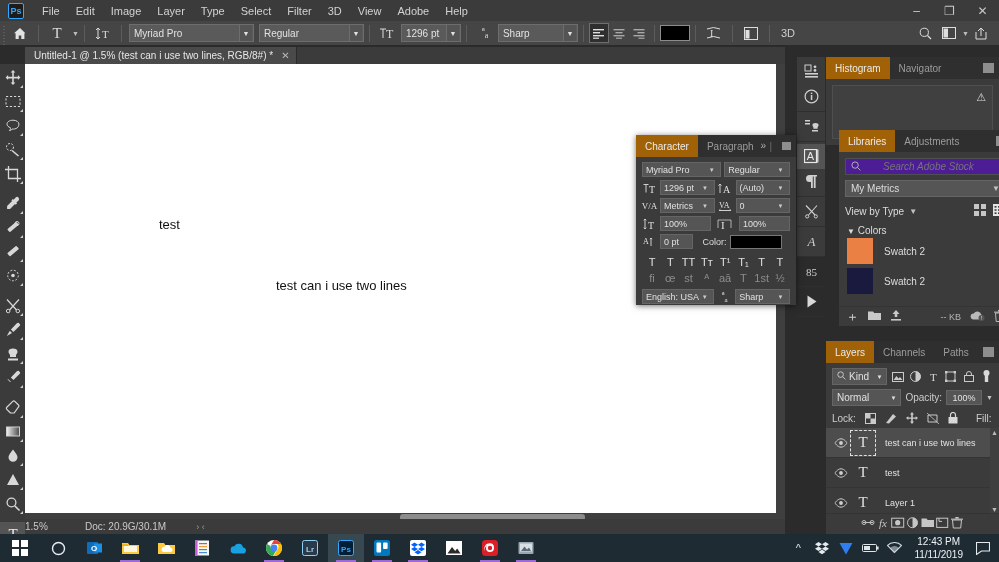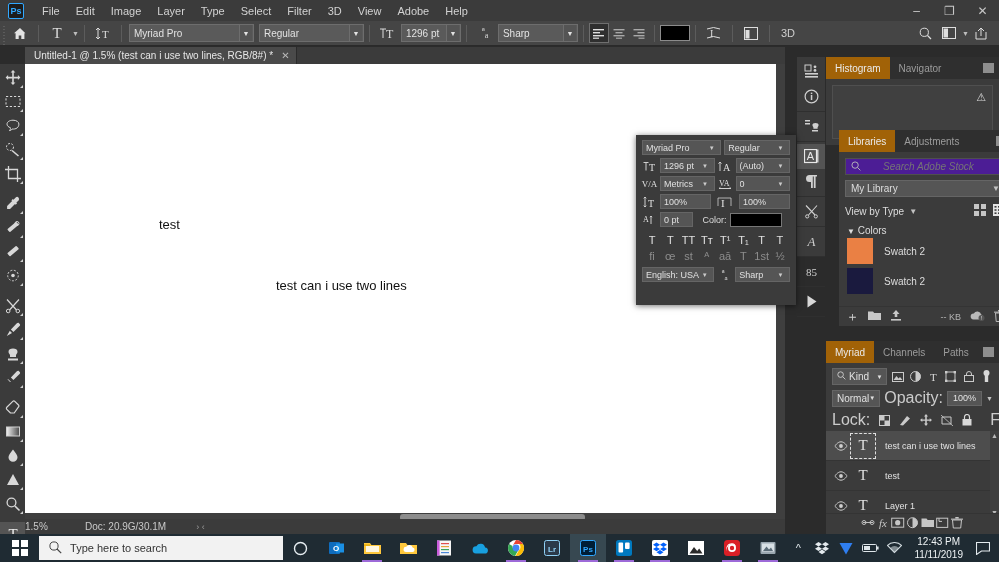--- a/index.html
+++ b/index.html
@@ -188,21 +188,21 @@
     display:flex; align-items:center; padding:0 4px; font-size:10px; color:#e0e0e0; gap:3px; }
   .lay-kind .v{flex:1;}
   .lay-kind .dd{font-size:6px;}
   .lay-ficon { width:15px; height:16px; display:flex; align-items:center; justify-content:center;
     color:#cacaca; font-size:10px; }
   .lay-row2 { display:flex; align-items:center; padding:4px 6px 0 6px; gap:4px; }
   .blend-sel { flex:1; height:17px; background:#555; border:1px solid #656565;
     display:flex; align-items:center; padding:0 4px; font-size:10px; color:#e0e0e0; }
   .blend-sel .v{flex:1;}
   .blend-sel .dd{font-size:6px;}
-  .lbl-sm { font-size:16px; color:#ccc; white-space:nowrap; }
+  .lbl-sm { font-size:10px; color:#ccc; white-space:nowrap; }
   .num-fld { width:36px; height:15px; background:#555; border:1px solid #656565; color:#e3e3e3;
     font-size:9px; display:flex; align-items:center; justify-content:center; }
   .lay-row3 { display:flex; align-items:center; padding:4px 6px 2px 6px; gap:9px; }
   .lay-list { position:relative; }
   .lay-item { display:flex; align-items:center; height:30px; padding-left:6px;
     border-bottom:1px solid #343434; }
   .lay-item.sel { background:#4d4d4d; }
   .lay-eye { width:18px; display:flex; align-items:center; justify-content:center; color:#cfcfcf;}
   .lay-thumb { width:26px; height:26px; display:flex; align-items:center; justify-content:center;
     color:#e0e0e0; font-size:14px; position:relative; }
@@ -646,21 +646,21 @@
       <span>
         <svg width="10" height="10" viewBox="0 0 11 11">
             <circle cx="4.5" cy="4.5" r="3.5" fill="none" stroke="#bcbcbc"></circle>
             <path d="M7.2 7.2 10.3 10.3" stroke="#bcbcbc"></path>
           </svg>
       </span>
       <input type="text" placeholder="Search Adobe Stock" style="">
       <span style="font-size:8px;color:#c2c2c2">▼</span>
     </div>
     <div class="lib-sel">
-      <span style="flex:1">My Library</span>
+      <span style="flex:1">My Metrics</span>
       <span style="font-size:8px;color:#c2c2c2">▼</span>
     </div>
     <div class="lib-view">
       <span class="lbl">View by Type</span>
       <span style="font-size:8px;color:#c2c2c2;margin-left:5px">▼</span>
       <span style="flex:1"></span>
       <span style="margin-right:7px">
         <svg width="12" height="12" viewBox="0 0 12 12">
             <rect x="0" y="0" width="5" height="5" fill="#c6c6c6"></rect>
             <rect x="7" y="0" width="5" height="5" fill="#c6c6c6"></rect>
@@ -720,20 +720,27 @@
         <svg width="11" height="12" viewBox="0 0 11 12">
             <path d="M1.5 3h8l-.7 8.5H2.2z" fill="none" stroke="#b9b9b9"></path>
             <rect x="0" y="1.6" width="11" height="1.1" fill="#b9b9b9"></rect>
             <rect x="4" y="0" width="3" height="1.6" fill="#b9b9b9"></rect>
           </svg>
       </span>
     </div>
   </div>
 
   <div class="panel" id="char-panel">
+    <div class="panel-tabs" id="char-tabs">
+        <div class="ptab active">Character</div>
+        <div class="ptab">Paragraph</div>
+      <span class="pchev">»</span>
+      <span class="pbar">|</span>
+      <div class="pmenu sm" style="top:7px"></div>
+    </div>
     <div class="cp-body">
 
       <div class="cp-row">
         <div class="cp-field" style="flex:1.05">
           <span class="v">Myriad Pro</span>
           <span class="dd">▼</span>
         </div>
         <div class="cp-field" style="flex:.85">
           <span class="v">Regular</span>
           <span class="dd">▼</span>
@@ -850,21 +857,21 @@
         <div class="cp-field" style="flex:.8">
           <span class="v">Sharp</span>
           <span class="dd">▼</span>
         </div>
       </div>
     </div>
   </div>
 
   <div class="panel" id="layers-panel">
     <div class="panel-tabs" id="lay-tabs">
-        <div class="ptab active">Myriad</div>
+        <div class="ptab active">Layers</div>
         <div class="ptab">Channels</div>
         <div class="ptab">Paths</div>
       <div class="pmenu"></div>
     </div>
 
     <div class="lay-filter">
       <div class="lay-kind">
         <span>
           <svg width="9" height="9" viewBox="0 0 10 10">
               <circle cx="4" cy="4" r="3.1" fill="none" stroke="#cfcfcf"></circle>
@@ -1036,29 +1043,20 @@
 
   <div class="taskbar">
     <div class="tb-start">
       <svg width="16" height="16" viewBox="0 0 16 16">
           <rect x="0" y="0" width="7" height="7" fill="#fff"></rect>
           <rect x="9" y="0" width="7" height="7" fill="#fff"></rect>
           <rect x="0" y="9" width="7" height="7" fill="#fff"></rect>
           <rect x="9" y="9" width="7" height="7" fill="#fff"></rect>
         </svg>
     </div>
-    <div class="tb-search">
-      <span>
-        <svg width="13" height="13" viewBox="0 0 13 13">
-            <circle cx="5" cy="5" r="4.1" fill="none" stroke="#444"></circle>
-            <path d="M8 8 12.2 12.2" stroke="#444" stroke-width="1.2"></path>
-          </svg>
-      </span>
-      <span>Type here to search</span>
-    </div>
     <div class="tb-ico">
       <svg width="15" height="15" viewBox="0 0 15 15">
           <circle cx="7.5" cy="7.5" r="6" fill="none" stroke="#e6edf1" stroke-width="1.4"></circle>
         </svg>
     </div>
     <div class="tb-icons" id="tb-apps">
         <div class="tb-ico">
           <svg width="18" height="18" viewBox="0 0 18 18">
             <rect x="2" y="3" width="11" height="12" rx="1" fill="#0f6cbd"></rect>
             <rect x="9" y="4.5" width="8" height="9" fill="#1a8fe3"></rect>

